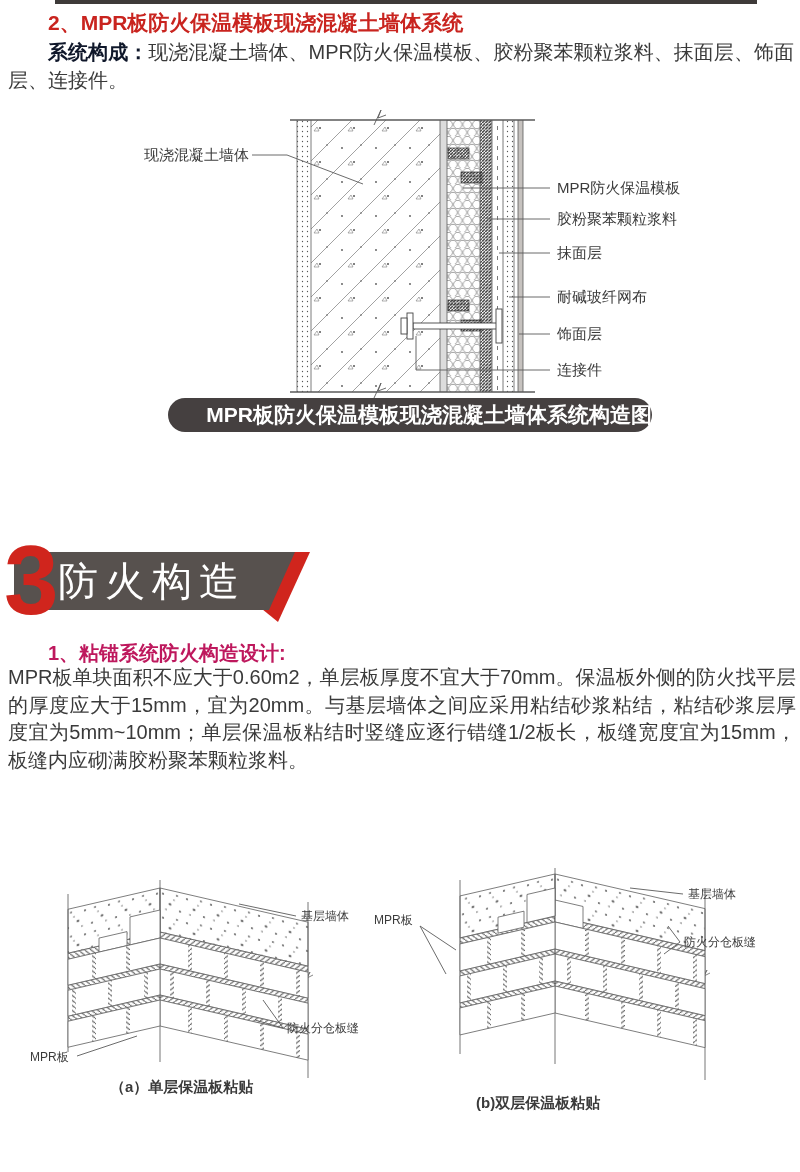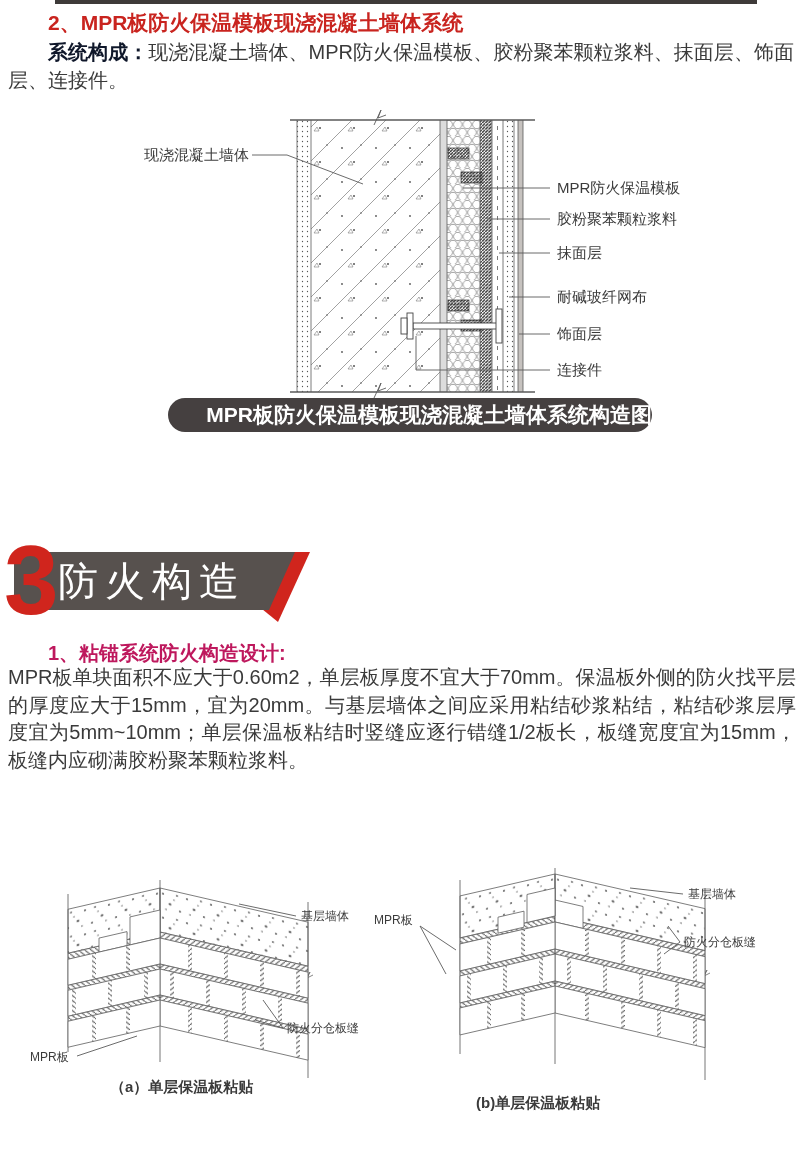--- a/index.html
+++ b/index.html
@@ -261,16 +261,16 @@
         <line x1="296" y1="86" x2="312" y2="74"></line>
       <line x1="52" y1="58" x2="88" y2="82"></line>
         <line x1="52" y1="58" x2="78" y2="106"></line>
     </g>
     <text class="dl12" x="320" y="30">基层墙体</text>
     <text class="dl12" x="316" y="78">防火分仓板缝</text>
     <text class="dl12" x="6" y="56">MPR板</text>
   </svg>
 
   <div class="abs sub-caption" style="left:110px;top:1034px;margin-top:44px;">（a）单层保温板粘贴</div>
-  <div class="abs sub-caption" style="left:476px;top:1094px;">(b)单层保温板粘贴</div>
+  <div class="abs sub-caption" style="left:476px;top:1094px;">(b)双层保温板粘贴</div>
 
 
 </div>
 
 </body></html>

